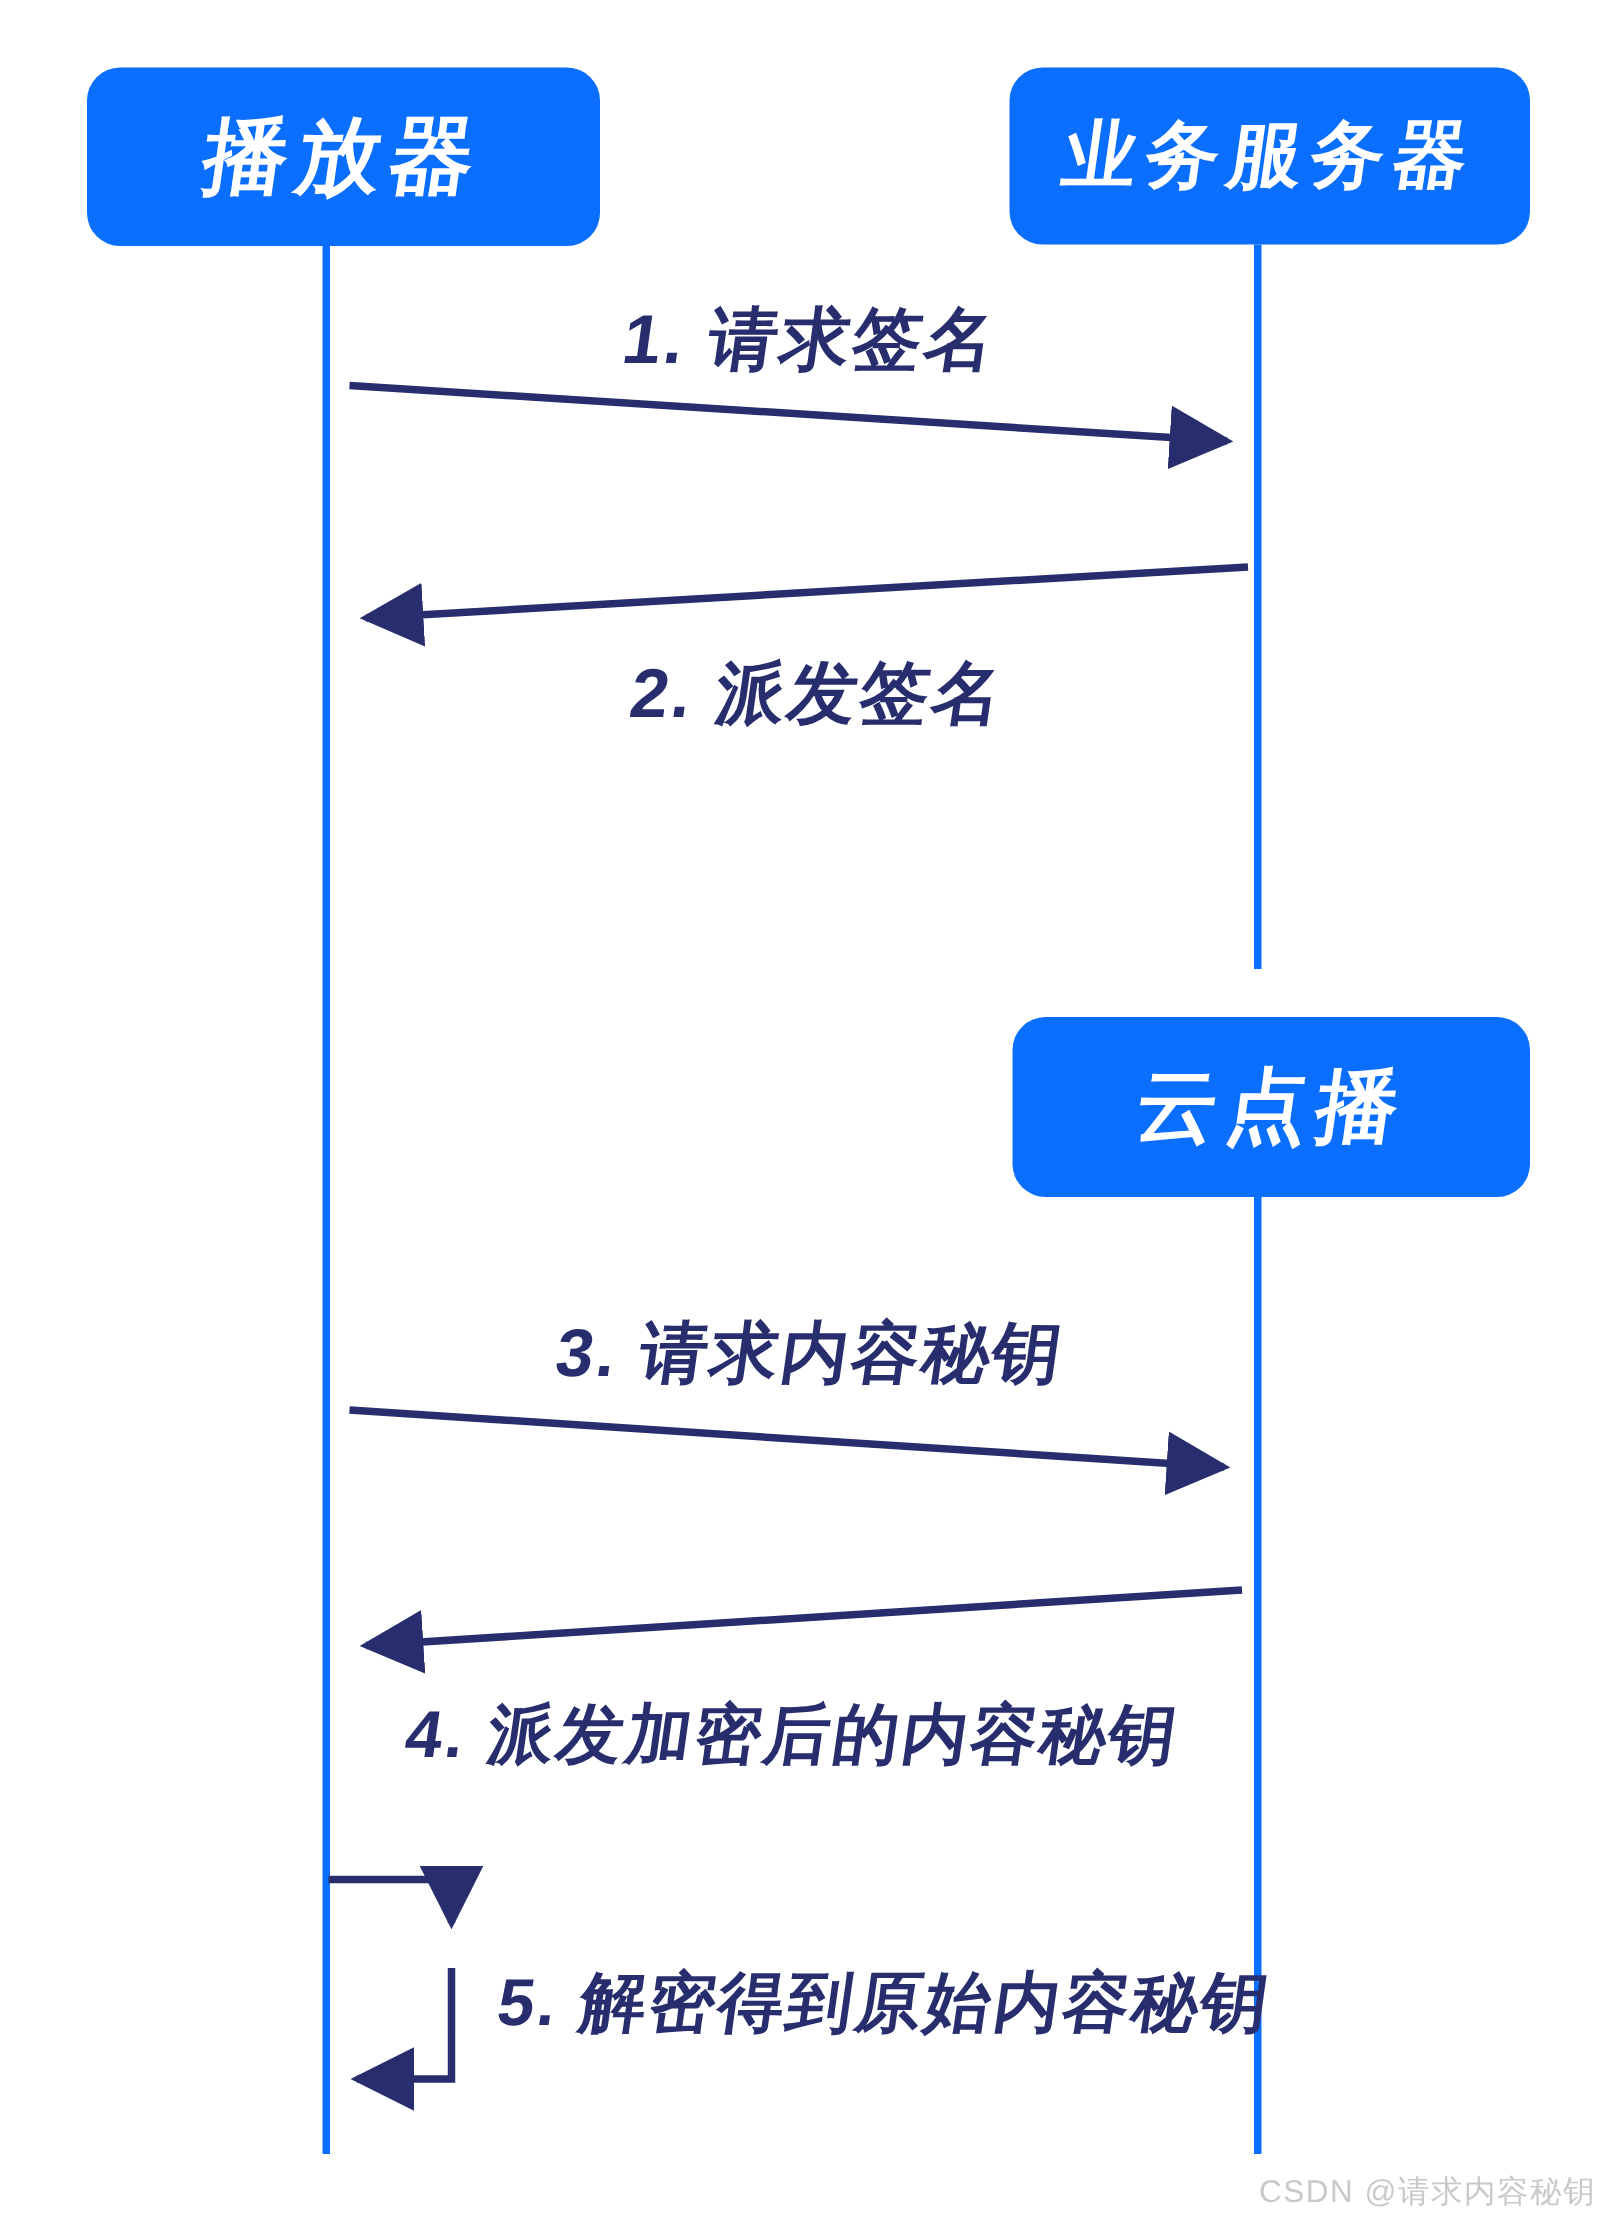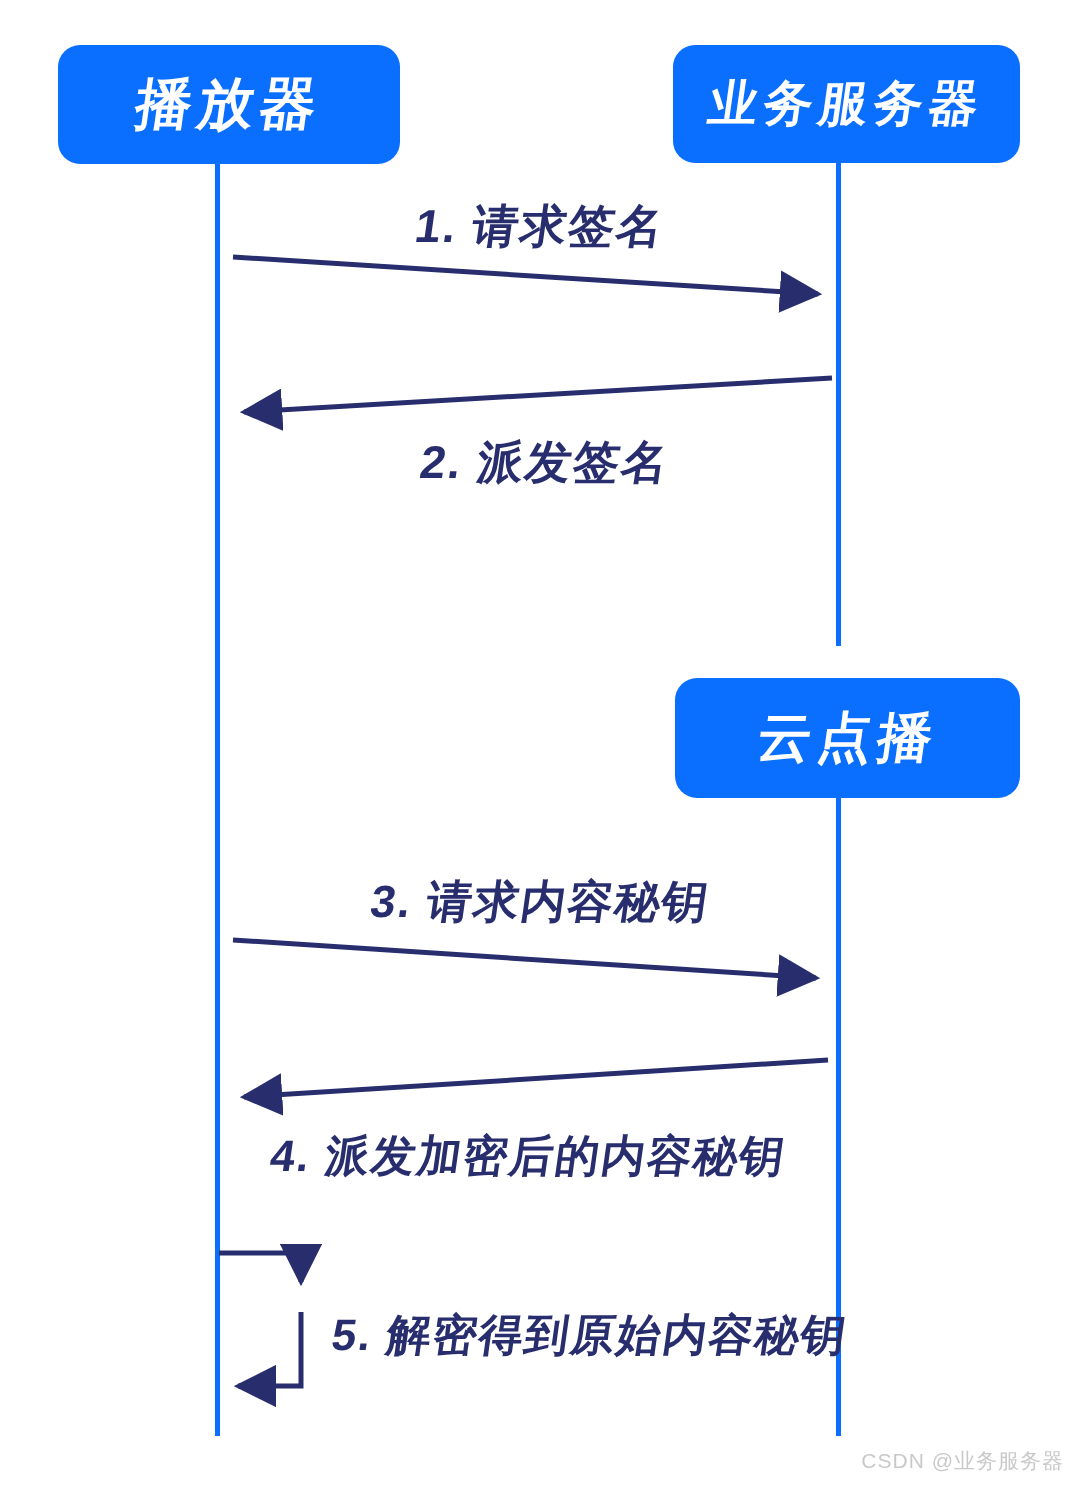--- a/index.html
+++ b/index.html
@@ -104,15 +104,15 @@
   <div class="actor-box actor-vod">
     <span class="skew">云点播</span>
   </div>
 
   <div class="msg-label msg-1">1. 请求签名</div>
   <div class="msg-label msg-2">2. 派发签名</div>
   <div class="msg-label msg-3">3. 请求内容秘钥</div>
   <div class="msg-label msg-4">4. 派发加密后的内容秘钥</div>
   <div class="msg-label msg-5">5. 解密得到原始内容秘钥</div>
 
-  <div class="watermark">CSDN @业务服务器</div>
+  <div class="watermark">CSDN @请求内容秘钥</div>
 
 </div>
 
 </body></html>

